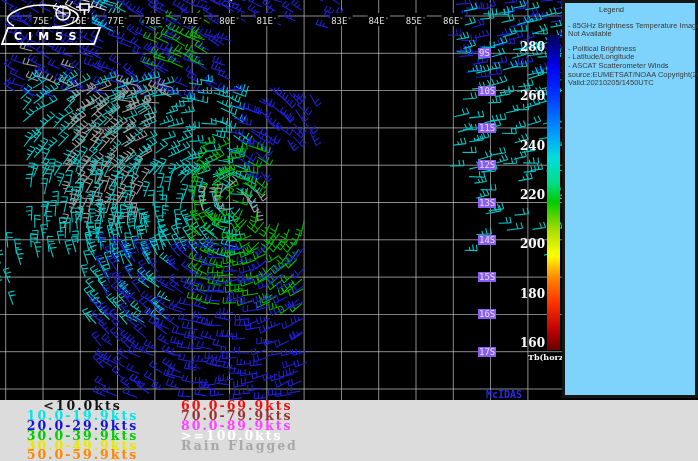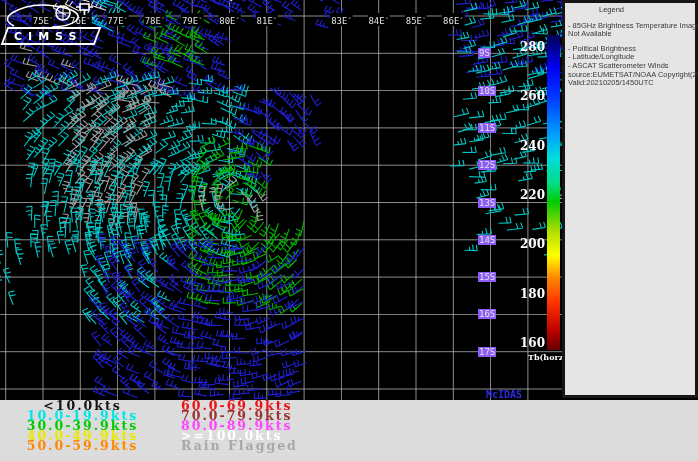--- a/index.html
+++ b/index.html
@@ -12,21 +12,21 @@
   .lonlab sup{font-size:7px;}
   .latlab{position:absolute;transform:translateY(-50%);color:#e2e2e2;background:#8b5cf6;
           font-family:"DejaVu Sans Mono",monospace;font-size:9px;line-height:10px;white-space:nowrap;padding:0 1px;}
   .mcidas{position:absolute;left:486px;top:389px;color:#2a2ae0;font-family:"DejaVu Sans Mono",monospace;
           font-size:10px;font-weight:bold;}
   .colorbar{position:absolute;left:547px;top:35px;width:13px;height:315px;}
   .cbtick{position:absolute;right:18px;transform:translateY(-50%);color:#fff;
           font-family:"DejaVu Serif",serif;font-weight:bold;font-size:12px;}
   .cblabel{position:absolute;left:528px;top:352px;color:#fff;font-family:"DejaVu Serif",serif;
            font-weight:bold;font-size:8px;}
-  .legend-panel{position:absolute;left:562px;top:0;width:136px;height:398px;background:#e5e5e5;
+  .legend-panel{position:absolute;left:562px;top:0;width:136px;height:398px;background:#7dd3fc;
                 border:3px solid #161616;box-sizing:border-box;color:#3a3a3a;
                 font-family:"Liberation Sans",sans-serif;font-size:7.5px;line-height:8.6px;}
   .legend-title{margin:3px 0 7px 34px;color:#333;}
   .legend-line{margin:0 2px 0 3px;white-space:nowrap;}
   .legend-line.spacer{height:6px;}
   .bottom-strip{position:absolute;left:0;top:400px;width:698px;height:74px;background:#dcdcdc;}
   .wl-col{position:absolute;top:1px;font-family:"DejaVu Serif","Liberation Serif",serif;
           font-weight:bold;font-size:12.5px;letter-spacing:2px;}
   .wl-col1{left:0;width:165px;text-align:center;}
   .wl-col2{left:181px;width:170px;text-align:left;}
@@ -1473,22 +1473,23 @@
         <div class="legend-line">- ASCAT Scatterometer Winds</div>
         <div class="legend-line">source:EUMETSAT/NOAA  Copyright(2012)</div>
         <div class="legend-line">Valid:20210205/1450UTC</div>
       </div>
   </div>
 
   <div class="bottom-strip">
     <div class="wl-col wl-col1" id="wlcol1">
         <div class="wl-row" style="color: rgb(20, 20, 20);">&lt;10.0kts</div>
         <div class="wl-row" style="color: rgb(0, 230, 230);">10.0-19.9kts</div>
+        <div class="wl-row" style="color: rgb(18, 18, 221);">20.0-29.9kts</div>
         <div class="wl-row" style="color: rgb(0, 204, 0);">30.0-39.9kts</div>
-        <div class="wl-row" style="color: rgb(232, 232, 0);">40.0-49.9kts</div>
+        <div class="wl-row" style="color: rgb(232, 232, 0);">30.0-49.9kts</div>
         <div class="wl-row" style="color: rgb(255, 136, 0);">50.0-59.9kts</div>
       </div>
     <div class="wl-col wl-col2" id="wlcol2">
         <div class="wl-row" style="color: rgb(238, 17, 17);">60.0-69.9kts</div>
         <div class="wl-row" style="color: rgb(153, 51, 51);">70.0-79.9kts</div>
         <div class="wl-row" style="color: rgb(255, 68, 255);">80.0-89.9kts</div>
         <div class="wl-row" style="color: rgb(255, 255, 255);">&gt;=100.0kts</div>
         <div class="wl-row" style="color: rgb(168, 168, 168);">Rain Flagged</div>
       </div>
   </div>

